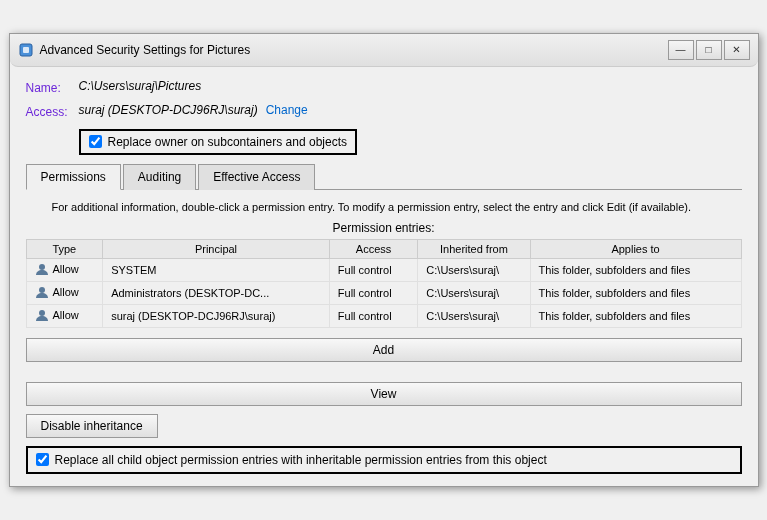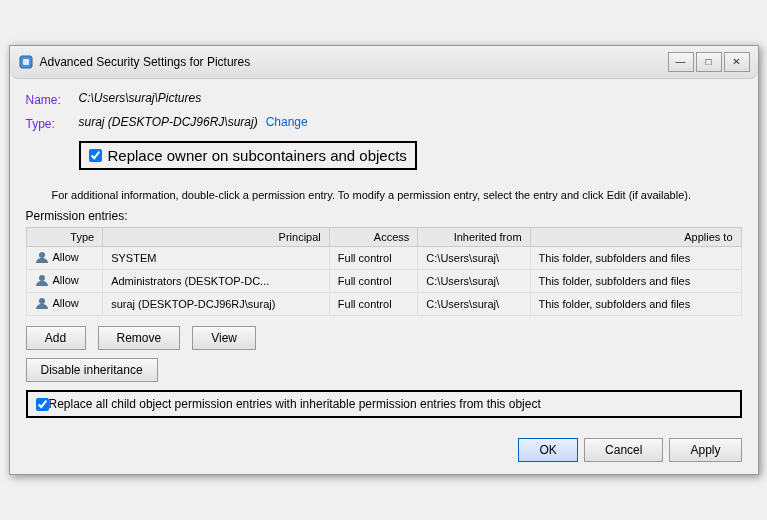--- a/index.html
+++ b/index.html
@@ -9,30 +9,30 @@
     .title-bar-icon { width: 16px; height: 16px; display: flex; align-items: center; justify-content: center; }
     .title-bar-icon svg { width: 16px; height: 16px; }
     .title-bar-text { flex: 1; font-size: 12px; font-weight: normal; color: #000; }
     .title-bar-controls { display: flex; gap: 2px; }
     .title-btn { width: 26px; height: 20px; border: 1px solid #999; background: linear-gradient(to bottom, #f5f5f5, #e0e0e0); cursor: pointer; font-size: 10px; display: flex; align-items: center; justify-content: center; color: #333; }
     .content { padding: 12px 16px; }
     .field-row { display: flex; align-items: flex-start; margin-bottom: 8px; gap: 8px; }
     .field-label { color: #6d28d9; min-width: 45px; font-size: 12px; padding-top: 2px; }
     .field-value { color: #000; font-size: 12px; font-style: italic; }
     .field-link { color: #0066cc; cursor: pointer; text-decoration: none; font-size: 12px; }
-    .checkbox-label { font-size: 15px; }
+    .checkbox-label { font-size: 12px; }
     .tabs { display: flex; gap: 0; margin-bottom: 0; border-bottom: 1px solid #999; }
     .tab { padding: 5px 14px; border: 1px solid #999; border-bottom: none; background: #e0e0e0; cursor: pointer; font-size: 12px; margin-right: 2px; position: relative; top: 1px; }
     .tab.active { background: #f0f0f0; border-bottom: 1px solid #f0f0f0; z-index: 1; font-weight: normal; }
     .info-text { font-size: 11px; margin: 10px 0 6px 0; color: #000; line-height: 1.4; padding-left: 26px; }
-    .permission-label { font-size: 12px; margin-bottom: 4px; }
+    .permission-label { font-size: 12px; margin-bottom: 4px; text-align: center; }
     .permission-table { width: 100%; border: 1px solid #999; border-collapse: collapse; font-size: 11px; }
-    .permission-table th { background: #e8e8e8; border: 1px solid #ccc; padding: 3px 8px; text-align: right; font-weight: normal; color: #000; }
+    .permission-table th { background: #e8e8e8; border: 1px solid #ccc; padding: 3px 8px; text-align: center; font-weight: normal; color: #000; }
     .permission-table td { border: 1px solid #e0e0e0; padding: 3px 8px; color: #000; vertical-align: middle; }
-    .button-row { display: flex; gap: 12px; margin: 10px 0 8px 0; }
+    .button-row { display: flex; gap: 20px; margin: 10px 0 8px 0; flex-direction: column; }
     .btn { padding: 4px 18px; border: 1px solid #999; background: linear-gradient(to bottom, #f8f8f8, #e0e0e0); cursor: pointer; font-size: 12px; min-width: 60px; }
     .disable-btn { padding: 4px 14px; border: 1px solid #999; background: linear-gradient(to bottom, #f8f8f8, #e0e0e0); cursor: pointer; font-size: 12px; }
     .bottom-buttons { display: flex; justify-content: flex-end; gap: 6px; padding: 8px 16px 12px; }
     .ok-btn { padding: 4px 20px; border: 1px solid #0060c0; background: linear-gradient(to bottom, #e8f0ff, #c8d8f8); cursor: pointer; font-size: 12px; min-width: 60px; color: #000; }
     .cancel-btn { padding: 4px 20px; border: 1px solid #999; background: linear-gradient(to bottom, #f8f8f8, #e0e0e0); cursor: pointer; font-size: 12px; min-width: 60px; }
     .apply-btn { padding: 4px 20px; border: 1px solid #999; background: linear-gradient(to bottom, #f8f8f8, #e0e0e0); cursor: pointer; font-size: 12px; min-width: 60px; }
   </style>
 </head>
 <body>
 
@@ -54,31 +54,36 @@
   </div>
 
   <div class="content">
     
     <div class="field-row">
       <span class="field-label">Name:</span>
       <span class="field-value">C:\Users\suraj\Pictures</span>
     </div>
     
     <div class="field-row">
-      <span class="field-label">Type:</span>
+      <span class="field-label">Access:</span>
       <span class="field-value">suraj (DESKTOP-DCJ96RJ\suraj)</span>
       <a class="field-link">Change</a>
     </div>
     
     <div style="margin: 2px 0 8px 53px; display: inline-flex; align-items: center; gap: 6px; border: 2px solid #000; padding: 4px 8px;">
       <input type="checkbox" id="replace-owner-cb" checked="" style="">
       <label for="replace-owner-cb" class="checkbox-label">Replace owner on subcontainers and objects</label>
     </div>
 
     
+    <div class="tabs">
+      <div class="tab active">Permissions</div>
+      <div class="tab">Auditing</div>
+      <div class="tab">Effective Access</div>
+    </div>
 
     
     <div>
       <p class="info-text">For additional information, double-click a permission entry. To modify a permission entry, select the entry and click Edit (if available).</p>
       <p class="permission-label">Permission entries:</p>
 
       
       <table class="permission-table">
         <thead>
           <tr>
@@ -134,33 +139,27 @@
             <td>Full control</td>
             <td>C:\Users\suraj\</td>
             <td>This folder, subfolders and files</td>
           </tr>
         </tbody>
       </table>
 
       
       <div class="button-row">
         <button class="btn">Add</button>
-        <button class="btn">Remove</button>
         <button class="btn">View</button>
       </div>
 
       
       <button class="disable-btn">Disable inheritance</button>
 
       
-      <div style="display:flex;align-items:center;margin-top:8px;border:2px solid #000;padding:5px 8px;">
+      <div style="display:flex;align-items:flex-start;gap:6px;margin-top:8px;border:2px solid #000;padding:5px 8px;">
         <input type="checkbox" id="inherit-cb" checked="" style="">
         <label for="inherit-cb" style="font-size:12px;">Replace all child object permission entries with inheritable permission entries from this object</label>
       </div>
     </div>
   </div>
 
-  <div class="bottom-buttons">
-    <button class="ok-btn">OK</button>
-    <button class="cancel-btn">Cancel</button>
-    <button class="apply-btn">Apply</button>
-  </div>
 </div>
 
 </body></html>

